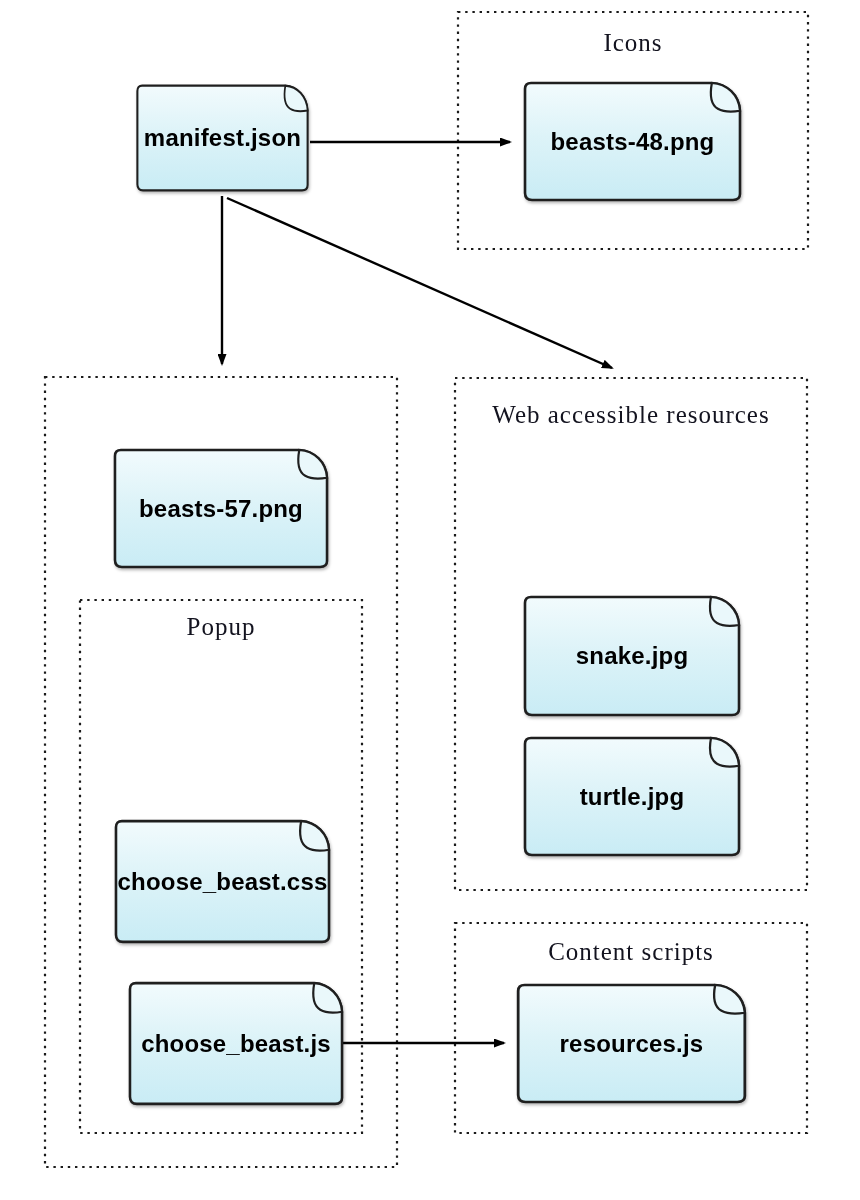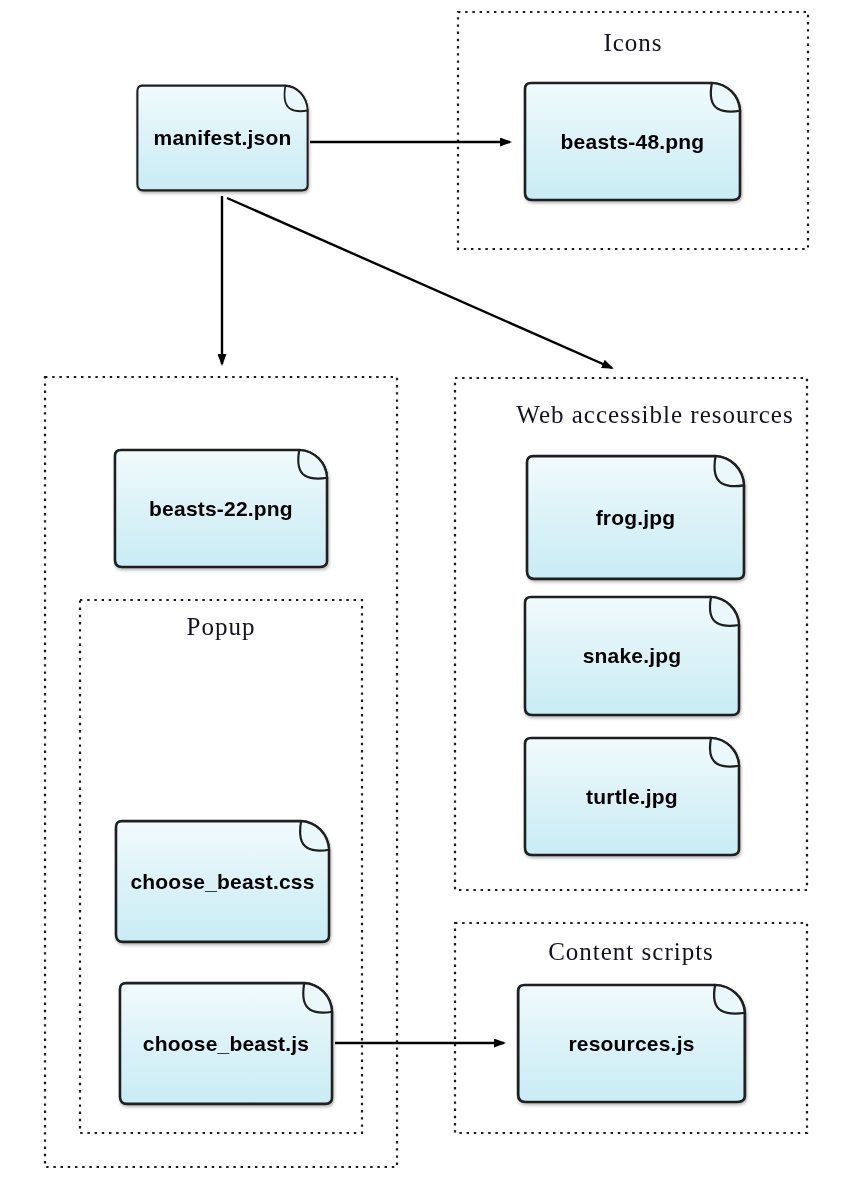--- a/index.html
+++ b/index.html
@@ -40,21 +40,21 @@
     z-index:1;
   }
   .doc > svg{
     position:absolute;left:0;top:0;width:100%;height:100%;
     filter:drop-shadow(1.5px 2px 1.5px rgba(0,0,0,0.28));
   }
   .doc .file-label{
     position:relative;
     width:100%;height:100%;
     display:flex;align-items:center;justify-content:center;
-    font-size:21px;font-weight:bold;
+    font-size:24px;font-weight:bold;
     color:var(--file-label);
     letter-spacing:0.2px;
     white-space:nowrap;
   }
 </style>
 </head>
 <body>
 
 <div class="canvas">
 
@@ -77,21 +77,21 @@
     <rect x="455" y="923" width="352" height="210" fill="none" stroke-width="2.2" stroke-dasharray="2.4 4.8" style="stroke:var(--box-border)"></rect>
 
     <line x1="310" y1="142" x2="510" y2="142" stroke-width="2.4" marker-end="url(#arrowHead)" style="stroke:var(--arrow)"></line>
     <line x1="222" y1="196" x2="222" y2="364" stroke-width="2.4" marker-end="url(#arrowHead)" style="stroke:var(--arrow)"></line>
     <line x1="227" y1="198" x2="612" y2="368" stroke-width="2.4" marker-end="url(#arrowHead)" style="stroke:var(--arrow)"></line>
     <line x1="335" y1="1043" x2="504" y2="1043" stroke-width="2.4" marker-end="url(#arrowHead)" style="stroke:var(--arrow)"></line>
   </svg>
 
   <div class="group-label" style="left:458px;width:350px;top:29px">Icons</div>
   <div class="group-label" style="left:80px;width:282px;top:613px">Popup</div>
-  <div class="group-label" style="left:479px;width:352px;top:401px">Web accessible resources</div>
+  <div class="group-label" style="left:455px;width:352px;top:401px">Web accessible resources</div>
   <div class="group-label" style="left:455px;width:352px;top:938px">Content scripts</div>
 
   <div class="doc" style="left:135px;top:83px;width:175px;height:110px">
     <svg viewBox="0 0 220 124" preserveAspectRatio="none">
       <path d="M9 3 L189 3 C204 4 216 15 217 31 L217 115 Q217 121 210 121 L10 121 Q3 121 3 114 L3 9 Q3 3 9 3 Z" fill="url(#docGrad)" stroke-width="2.6" style="stroke:var(--doc-border)"></path>
       <path d="M189 3 C204 4 216 15 217 31 C211 32 202 33 195 29 C188 25 187 14 189 3 Z" fill="#eaf8fb" stroke-width="2.2" style="stroke:var(--doc-border)"></path>
     </svg>
     <div class="file-label">manifest.json</div>
   </div>
 
@@ -101,47 +101,40 @@
       <path d="M189 3 C204 4 216 15 217 31 C211 32 202 33 195 29 C188 25 187 14 189 3 Z" fill="#eaf8fb" stroke-width="2.2" style="stroke:var(--doc-border)"></path>
     </svg>
     <div class="file-label">beasts-48.png</div>
   </div>
 
   <div class="doc" style="left:112px;top:447px;width:218px;height:123px">
     <svg viewBox="0 0 220 124" preserveAspectRatio="none">
       <path d="M9 3 L189 3 C204 4 216 15 217 31 L217 115 Q217 121 210 121 L10 121 Q3 121 3 114 L3 9 Q3 3 9 3 Z" fill="url(#docGrad)" stroke-width="2.6" style="stroke:var(--doc-border)"></path>
       <path d="M189 3 C204 4 216 15 217 31 C211 32 202 33 195 29 C188 25 187 14 189 3 Z" fill="#eaf8fb" stroke-width="2.2" style="stroke:var(--doc-border)"></path>
     </svg>
-    <div class="file-label">beasts-22.png</div>
+    <div class="file-label">beasts-57.png</div>
   </div>
 
 
   <div class="doc" style="left:113px;top:818px;width:219px;height:127px">
     <svg viewBox="0 0 220 124" preserveAspectRatio="none">
       <path d="M9 3 L189 3 C204 4 216 15 217 31 L217 115 Q217 121 210 121 L10 121 Q3 121 3 114 L3 9 Q3 3 9 3 Z" fill="url(#docGrad)" stroke-width="2.6" style="stroke:var(--doc-border)"></path>
       <path d="M189 3 C204 4 216 15 217 31 C211 32 202 33 195 29 C188 25 187 14 189 3 Z" fill="#eaf8fb" stroke-width="2.2" style="stroke:var(--doc-border)"></path>
     </svg>
     <div class="file-label">choose_beast.css</div>
   </div>
 
-  <div class="doc" style="left:117px;top:980px;width:218px;height:127px">
+  <div class="doc" style="left:127px;top:980px;width:218px;height:127px">
     <svg viewBox="0 0 220 124" preserveAspectRatio="none">
       <path d="M9 3 L189 3 C204 4 216 15 217 31 L217 115 Q217 121 210 121 L10 121 Q3 121 3 114 L3 9 Q3 3 9 3 Z" fill="url(#docGrad)" stroke-width="2.6" style="stroke:var(--doc-border)"></path>
       <path d="M189 3 C204 4 216 15 217 31 C211 32 202 33 195 29 C188 25 187 14 189 3 Z" fill="#eaf8fb" stroke-width="2.2" style="stroke:var(--doc-border)"></path>
     </svg>
     <div class="file-label">choose_beast.js</div>
   </div>
 
-  <div class="doc" style="left:524px;top:453px;width:223px;height:129px">
-    <svg viewBox="0 0 220 124" preserveAspectRatio="none">
-      <path d="M9 3 L189 3 C204 4 216 15 217 31 L217 115 Q217 121 210 121 L10 121 Q3 121 3 114 L3 9 Q3 3 9 3 Z" fill="url(#docGrad)" stroke-width="2.6" style="stroke:var(--doc-border)"></path>
-      <path d="M189 3 C204 4 216 15 217 31 C211 32 202 33 195 29 C188 25 187 14 189 3 Z" fill="#eaf8fb" stroke-width="2.2" style="stroke:var(--doc-border)"></path>
-    </svg>
-    <div class="file-label">frog.jpg</div>
-  </div>
 
   <div class="doc" style="left:522px;top:594px;width:220px;height:124px">
     <svg viewBox="0 0 220 124" preserveAspectRatio="none">
       <path d="M9 3 L189 3 C204 4 216 15 217 31 L217 115 Q217 121 210 121 L10 121 Q3 121 3 114 L3 9 Q3 3 9 3 Z" fill="url(#docGrad)" stroke-width="2.6" style="stroke:var(--doc-border)"></path>
       <path d="M189 3 C204 4 216 15 217 31 C211 32 202 33 195 29 C188 25 187 14 189 3 Z" fill="#eaf8fb" stroke-width="2.2" style="stroke:var(--doc-border)"></path>
     </svg>
     <div class="file-label">snake.jpg</div>
   </div>
 
   <div class="doc" style="left:522px;top:735px;width:220px;height:123px">

